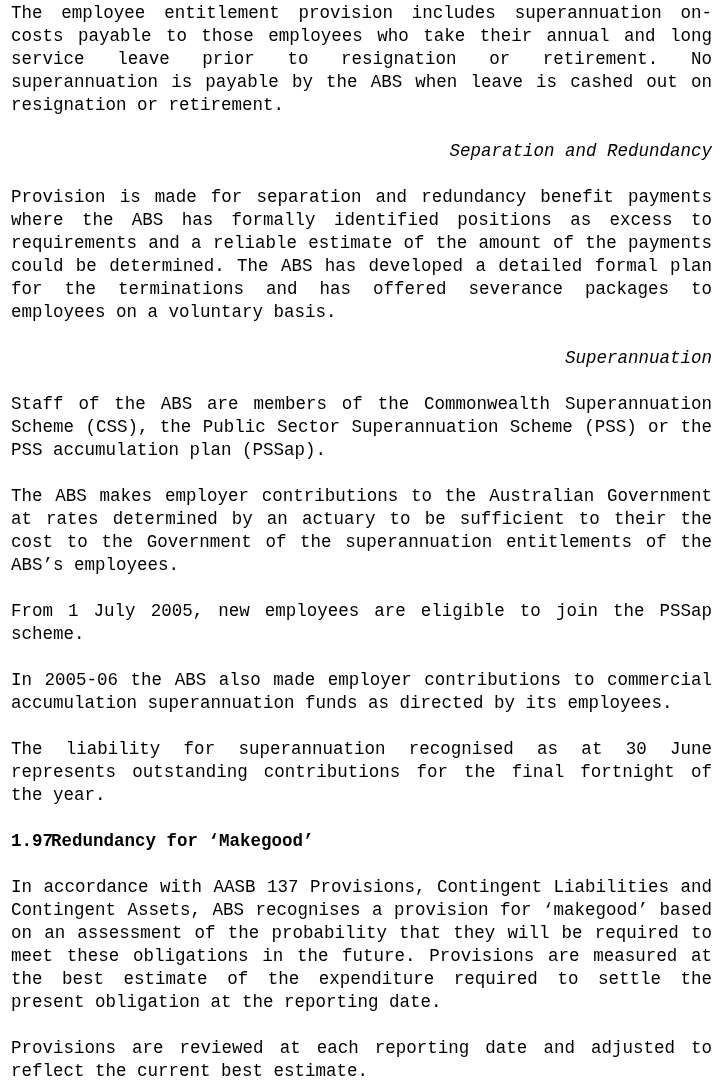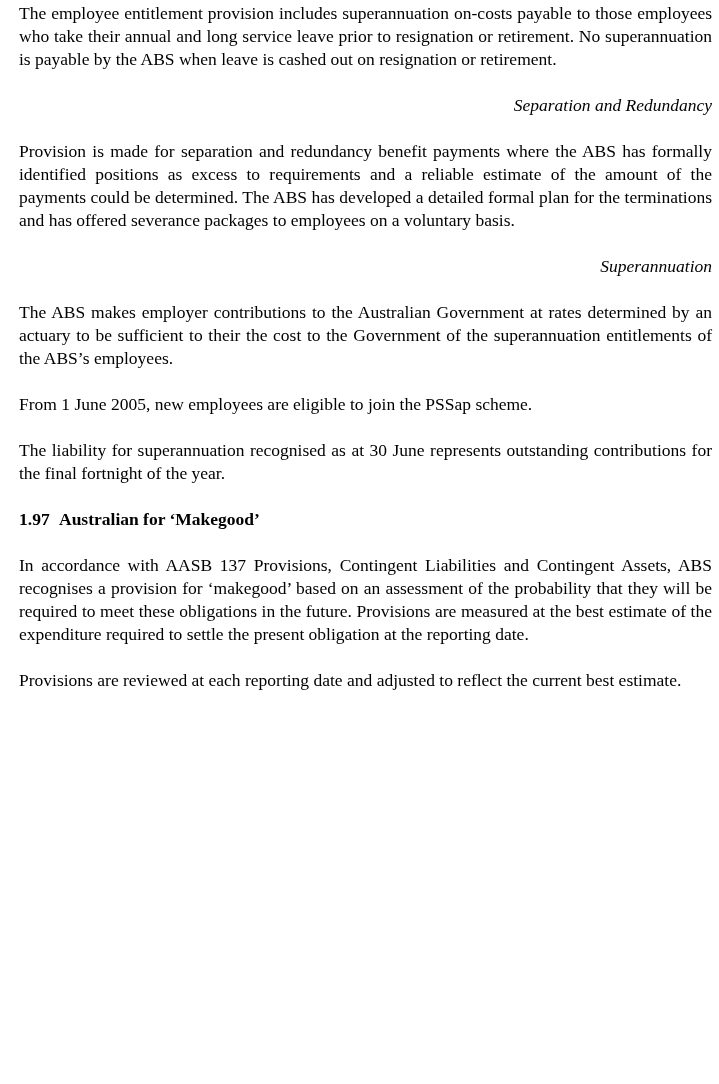--- a/index.html
+++ b/index.html
@@ -18,21 +18,22 @@
   .doc-body {
     box-sizing: border-box;
     width: 100%;
     padding: 2px 7px 0 7px;
     font-family: "Liberation Serif", "DejaVu Serif", serif;
     font-size: 17.5px;
     line-height: 23px;
     color: #000000;
   }
   .block {
-    margin: 0 0 23px 12px;
+    margin: 0 0 23px 4px;
+    font-family: Liberation Mono, monospace;
   }
   .paragraph {
     text-align: justify;
   }
   .heading_italic {
     font-style: italic;
     text-align: right;
   }
   .heading_bold {
     font-weight: bold;
@@ -45,20 +46,22 @@
 </style>
 </head>
 <body>
 
 <div class="page">
   <div class="doc-body" id="doc-blocks">
       <p class="block paragraph">The employee entitlement provision includes superannuation on-costs payable to those employees who take their annual and long service leave prior to resignation or retirement.  No superannuation is payable by the ABS when leave is cashed out on resignation or retirement.</p>
       <p class="block heading_italic">Separation and Redundancy</p>
       <p class="block paragraph">Provision is made for separation and redundancy benefit payments where the ABS has formally identified positions as excess to requirements and a reliable estimate of the amount of the payments could be determined. The ABS has developed a detailed formal plan for the terminations and has offered severance packages to employees on a voluntary basis.</p>
       <p class="block heading_italic">Superannuation</p>
+      <p class="block paragraph">Staff of the ABS are members of the Commonwealth Superannuation Scheme (CSS), the Public Sector Superannuation Scheme (PSS) or the PSS accumulation plan (PSSap).</p>
       <p class="block paragraph">The ABS makes employer contributions to the Australian Government at rates determined by an actuary to be sufficient to their the cost to the Government of the superannuation entitlements of the ABS’s employees.</p>
-      <p class="block paragraph">From 1 June 2005, new employees are eligible to join the PSSap scheme.</p>
+      <p class="block paragraph">From 1 July 2005, new employees are eligible to join the PSSap scheme.</p>
+      <p class="block paragraph">In 2005-06 the ABS also made employer contributions to commercial accumulation superannuation funds as directed by its employees.</p>
       <p class="block paragraph">The liability for superannuation recognised as at 30 June represents outstanding contributions for the final fortnight of the year.</p>
-      <p class="block heading_bold"><span class="heading-number">1.97</span><span>Australian for ‘Makegood’</span></p>
+      <p class="block heading_bold"><span class="heading-number">1.97</span><span>Redundancy for ‘Makegood’</span></p>
       <p class="block paragraph">In accordance with AASB 137 Provisions, Contingent Liabilities and Contingent Assets, ABS recognises a provision for ‘makegood’ based on an assessment of the probability that they will be required to meet these obligations in the future. Provisions are measured at the best estimate of the expenditure required to settle the present obligation at the reporting date.</p>
       <p class="block paragraph">Provisions are reviewed at each reporting date and adjusted to reflect the current best estimate.</p>
     </div>
 </div>
 
 </body></html>

